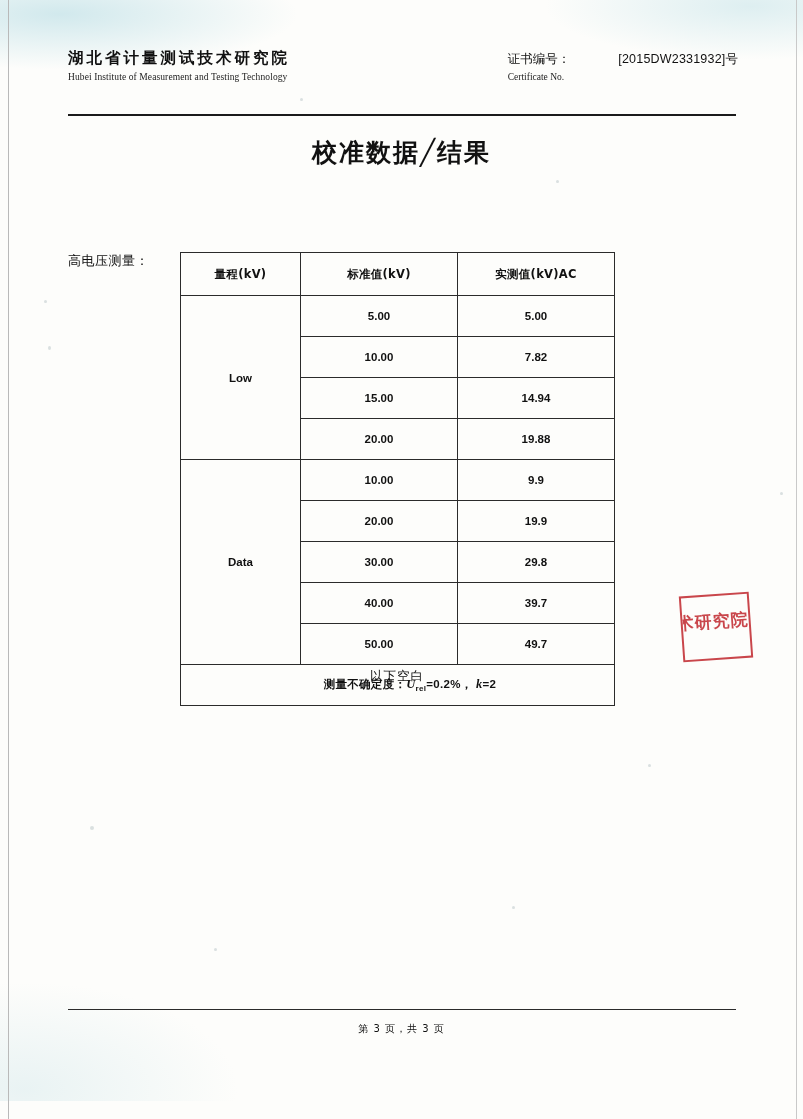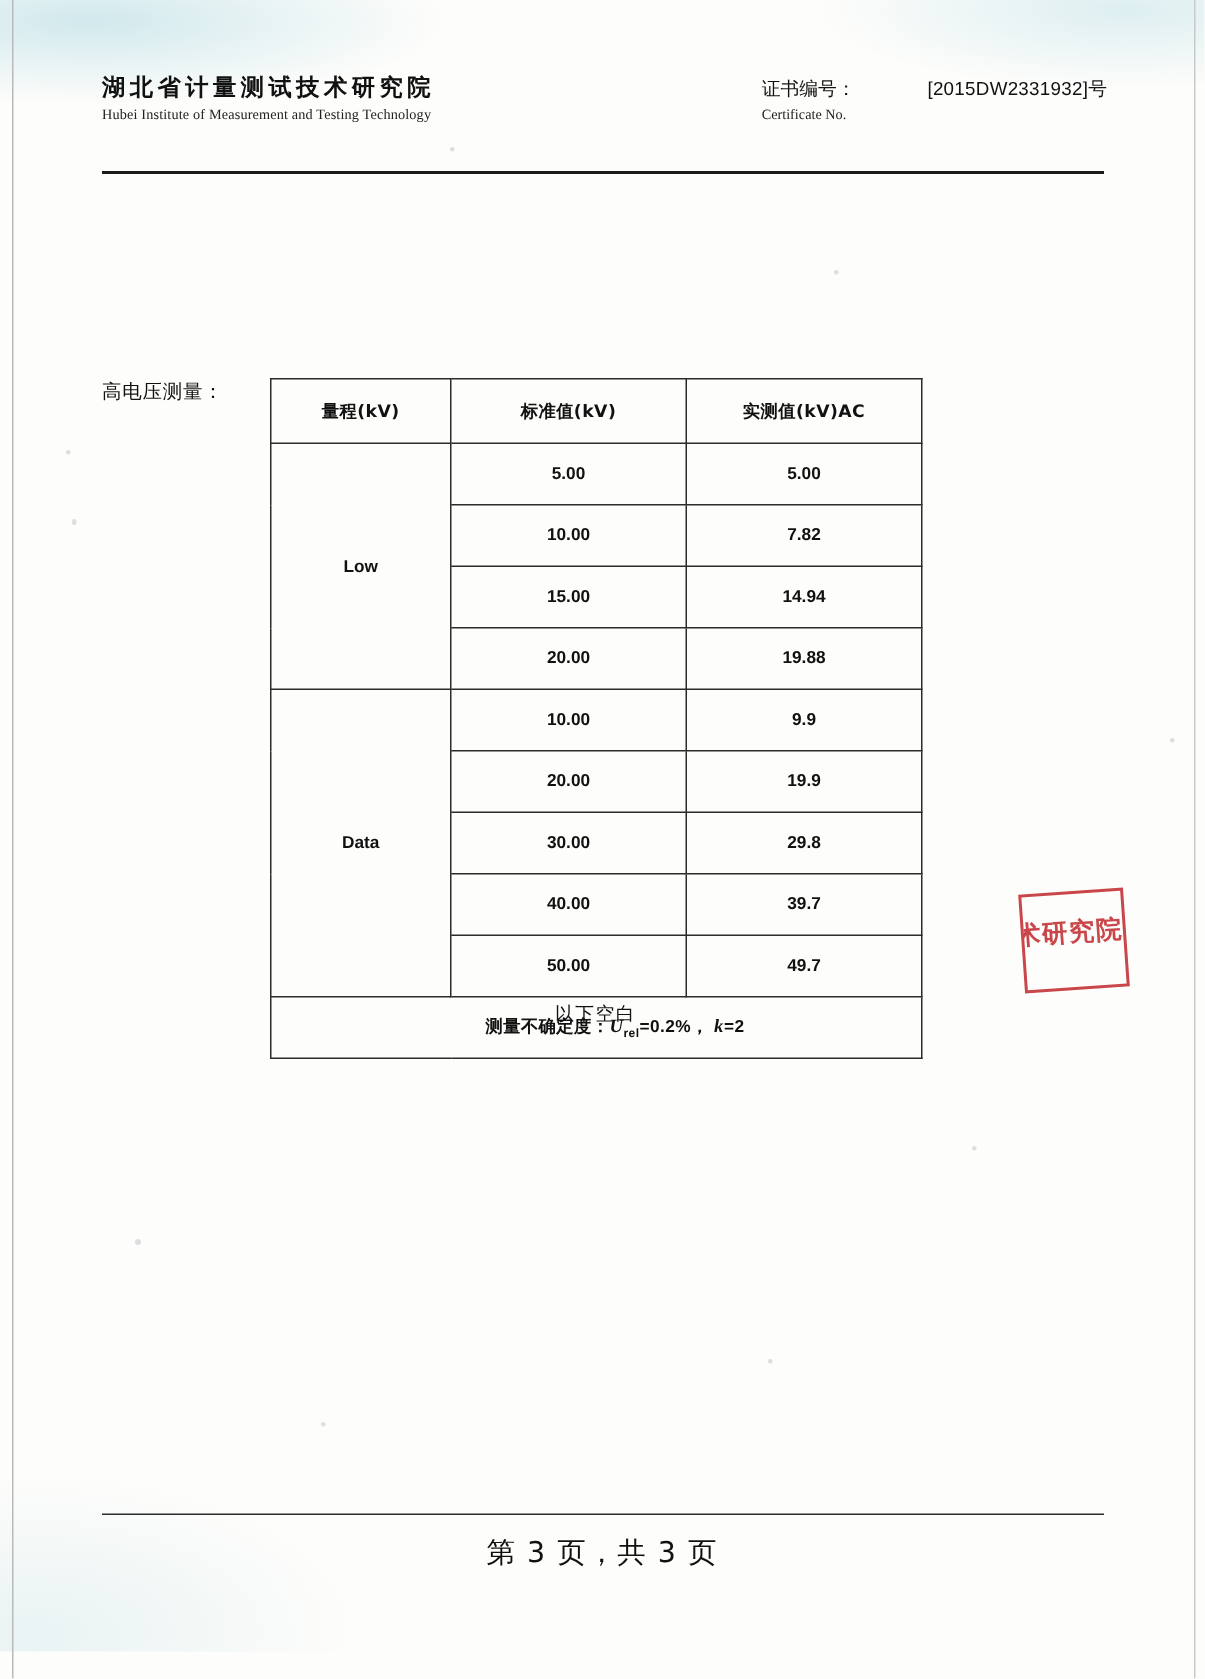--- a/index.html
+++ b/index.html
@@ -252,21 +252,21 @@
     height: 1px;
     background: #2b2b2b;
   }
   .footer-text {
     position: absolute;
     left: 0;
     top: 1022px;
     width: 803px;
     text-align: center;
     font-family: "DejaVu Sans", sans-serif;
-    font-size: 19px;
+    font-size: 10px;
     color: #111;
     letter-spacing: 1px;
   }
 
   
   .speck {
     position: absolute;
     background: #b8c4c6;
     border-radius: 50%;
     opacity: 0.5;
@@ -301,20 +301,21 @@
     </div>
     <div class="cert-block">
       <div class="cert-line">
         <span>证书编号：</span><span class="cert-no">[2015DW2331932]</span><span>号</span>
       </div>
       <div class="cert-en">Certificate No.</div>
     </div>
   </div>
   <div class="header-rule"></div>
 
+  <div class="title-cn">校准数据╱结果</div>
 
   <div class="section-label">高电压测量：</div>
 
   <div class="table-wrap">
     <table class="cal">
       <colgroup>
         <col class="col-range">
         <col class="col-std">
         <col class="col-meas">
       </colgroup>

